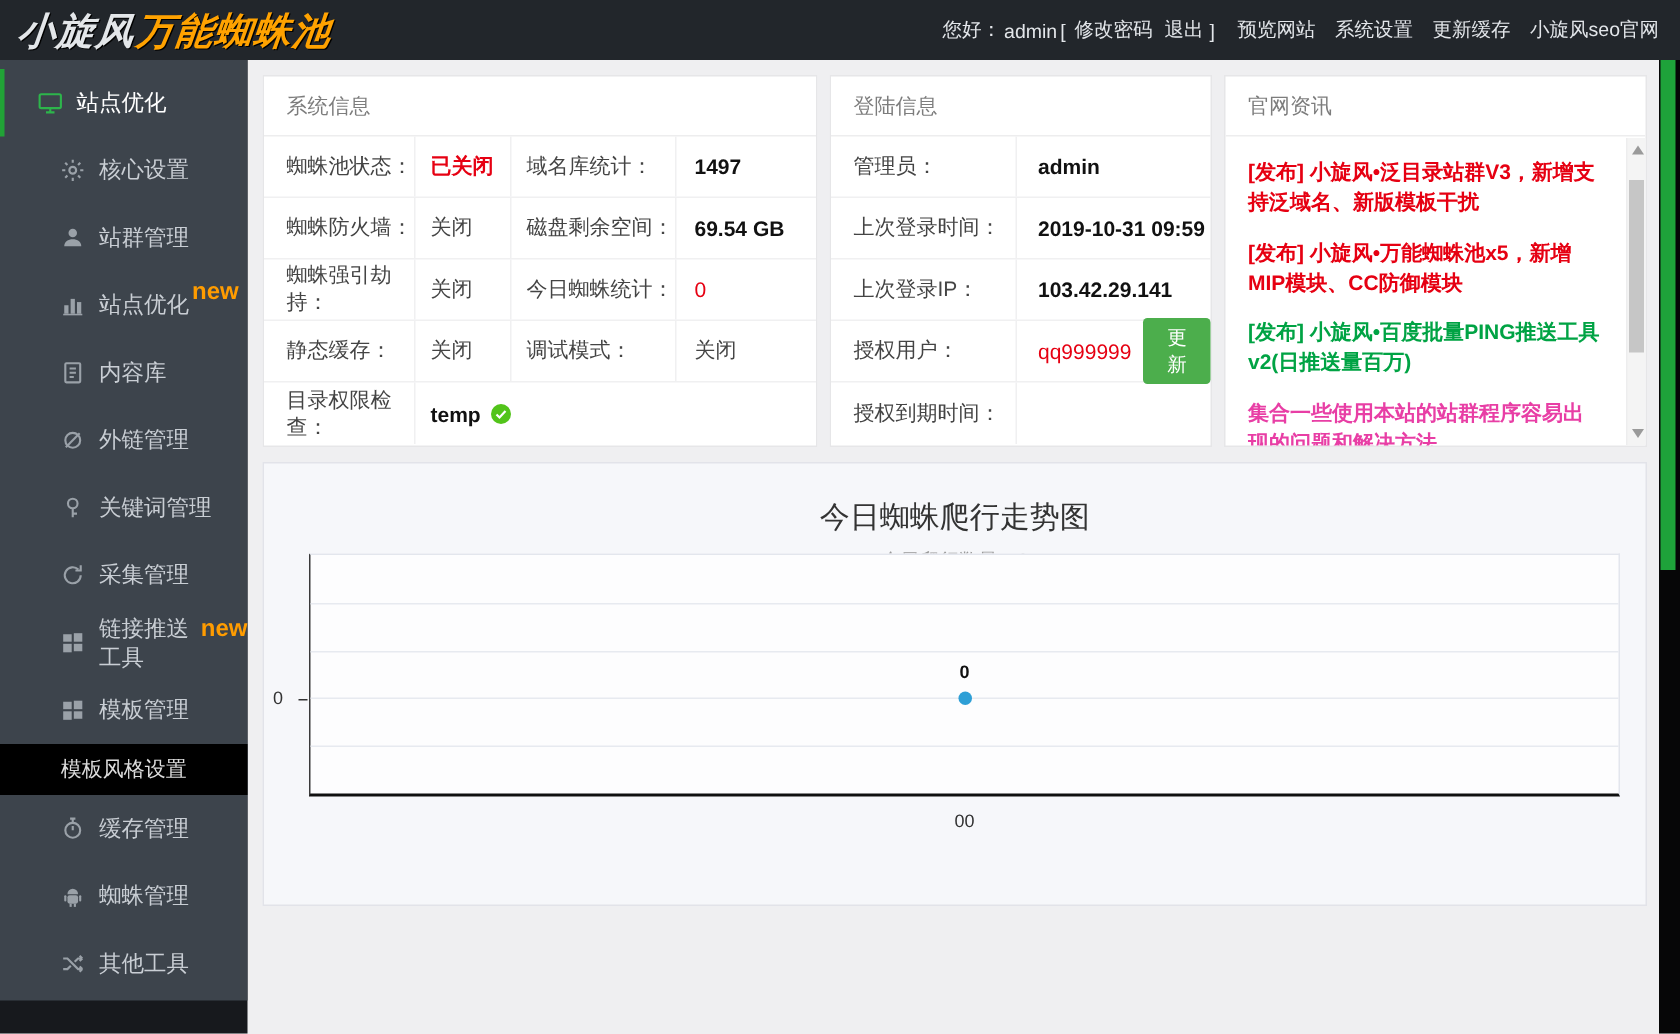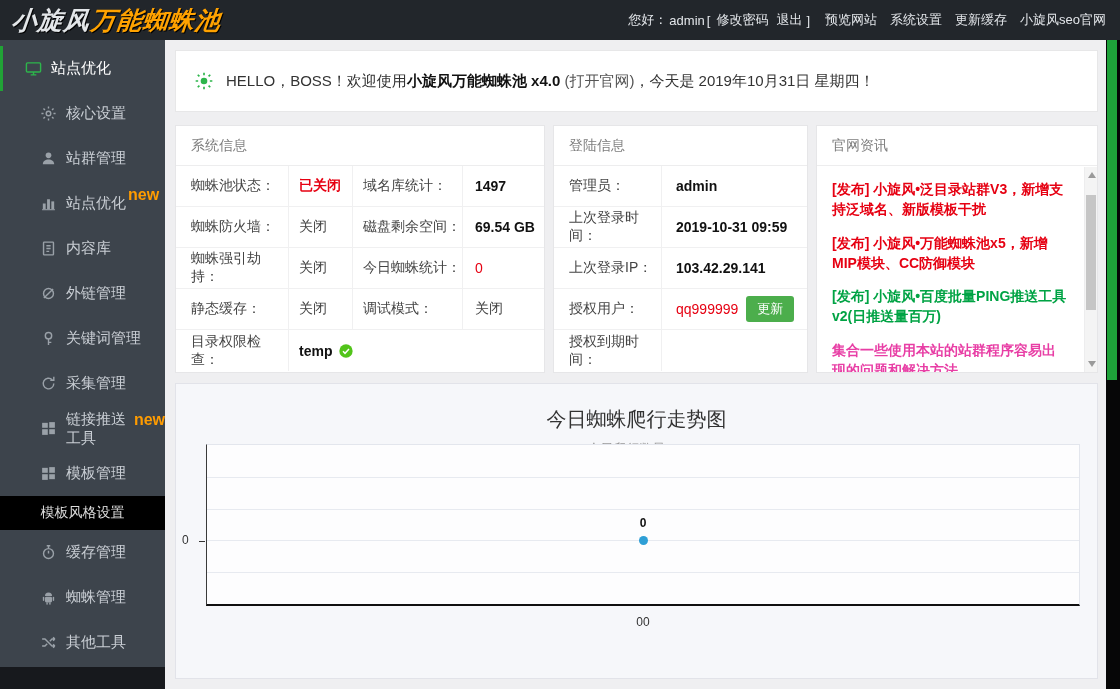--- a/index.html
+++ b/index.html
@@ -61,34 +61,34 @@
   .panels { display:flex; gap:8px; height:248px; margin-bottom:10px; }
   .panel { background:#fff; border:1px solid #e6e6e8; }
   .panel-title { height:40px; line-height:39px; padding-left:15px; color:#7d7d7d; font-size:14px; border-bottom:1px solid #ededee; }
   .panel-sys { width:370px; }
   .panel-login { width:255px; }
   .panel-news { flex:1; position:relative; overflow:hidden; }
 
   .sys-row { display:flex; align-items:stretch; height:41px; border-bottom:1px solid #f0f0f1; font-size:14px; color:#444; }
   .sys-row:last-child { border-bottom:none; }
   .cell { display:flex; align-items:center; }
-  .sys-c1 { width:113px; padding-left:15px; border-right:1px solid #f0f0f1; }
+  .sys-c1 { width:101px; padding-left:15px; border-right:1px solid #f0f0f1; }
   .sys-c2 { width:64px;  padding-left:10px; border-right:1px solid #f0f0f1; }
   .sys-c3 { width:110px; padding-left:10px; border-right:1px solid #f0f0f1; }
   .sys-c4 { flex:1; padding-left:12px; }
   .sys-row.span .sys-c2 { flex:1; border-right:none; }
   .red { color:#e60012; }
   .bold { font-weight:bold; color:#111; }
   .red-bold { color:#e60012; font-weight:bold; }
   .check-icon { width:16px; height:16px; margin-left:6px; }
   .check-icon svg { width:100%; height:100%; display:block; }
 
   .login-row { display:flex; align-items:stretch; height:41px; border-bottom:1px solid #f0f0f1; font-size:14px; color:#444; }
   .login-row:last-child { border-bottom:none; }
-  .login-label { width:108px; padding-left:15px; border-right:1px solid #f0f0f1; }
+  .login-label { width:124px; padding-left:15px; border-right:1px solid #f0f0f1; }
   .login-value { flex:1; padding-left:14px; }
   .btn-update {
     background:#4cae4c; color:#fff; font-size:13px; padding:4px 11px; border:none;
     border-radius:3px; margin-left:8px; cursor:pointer; font-family:inherit;
   }
 
   .news-list { padding:13px 28px 6px 15px; font-size:14px; font-weight:bold; line-height:1.45; }
   .news-item { margin-bottom:13px; cursor:pointer; }
   .news-0, .news-1, .news-4 { color:#e60012; }
   .news-2 { color:#00a344; }
@@ -293,35 +293,20 @@
 
     </div>
   </div>
 
   <div class="right-rail">
     <div class="rail-thumb"></div>
   </div>
 
   <div class="main">
 
-    <div class="banner">
-      <span class="sun">
-          <svg viewBox="0 0 24 24">
-            <circle cx="12" cy="12" r="4" fill="currentColor"></circle>
-            <g stroke="currentColor" stroke-width="2" fill="none">
-              <path d="M12 2v3M12 19v3M2 12h3M19 12h3M4.5 4.5l2 2M17.5 17.5l2 2M19.5 4.5l-2 2M6.5 17.5l-2 2"></path>
-            </g>
-          </svg>
-        </span>
-      <span>HELLO，BOSS！欢迎使用 </span>
-      <span class="bold">小旋风万能蜘蛛池 x4.0</span>
-      <span>&nbsp;</span>
-      <span class="official">(打开官网)</span>
-      <span>，今天是 2019年10月31日 星期四！</span>
-    </div>
 
     <div class="panels">
 
       <div class="panel panel-sys">
         <div class="panel-title">系统信息</div>
         <div class="sys-row">
           <span class="cell sys-c1">蜘蛛池状态：</span>
           <span class="cell sys-c2 red-bold">已关闭</span>
           <span class="cell sys-c3">域名库统计：</span>
           <span class="cell sys-c4 bold">1497</span>

